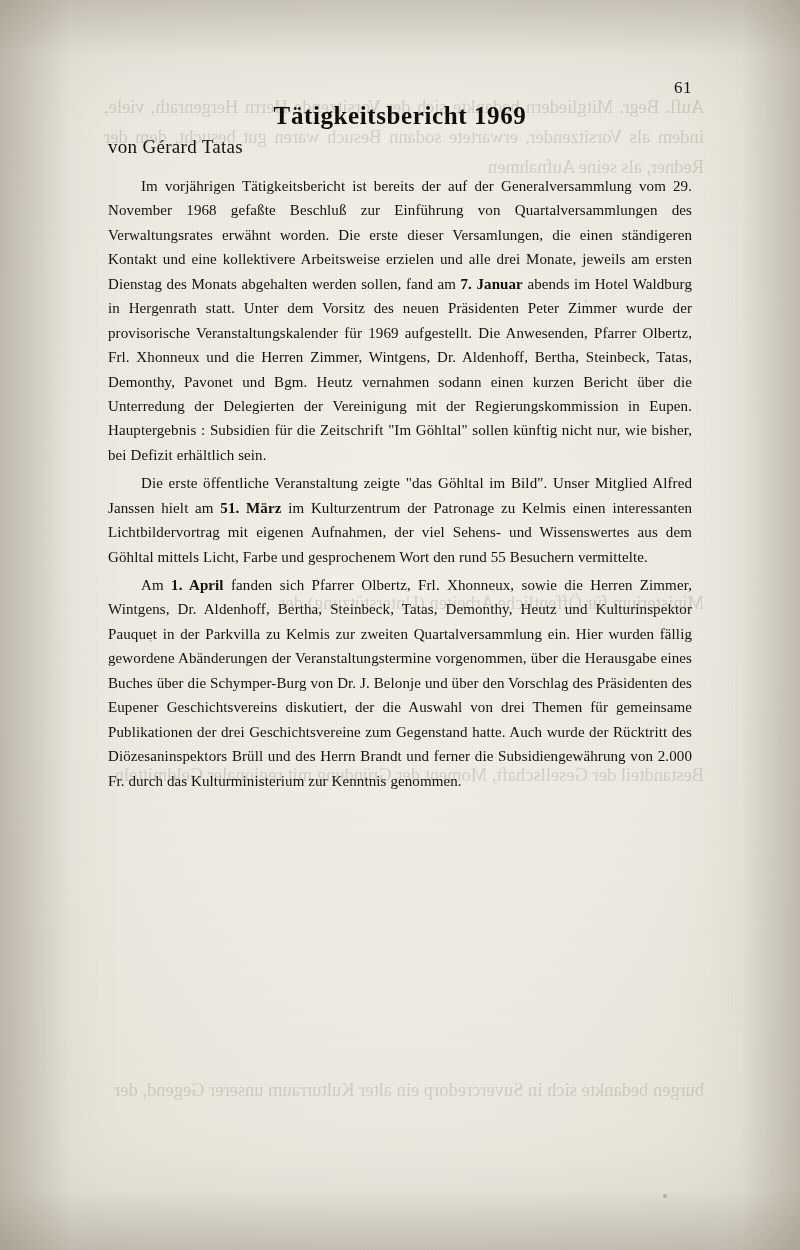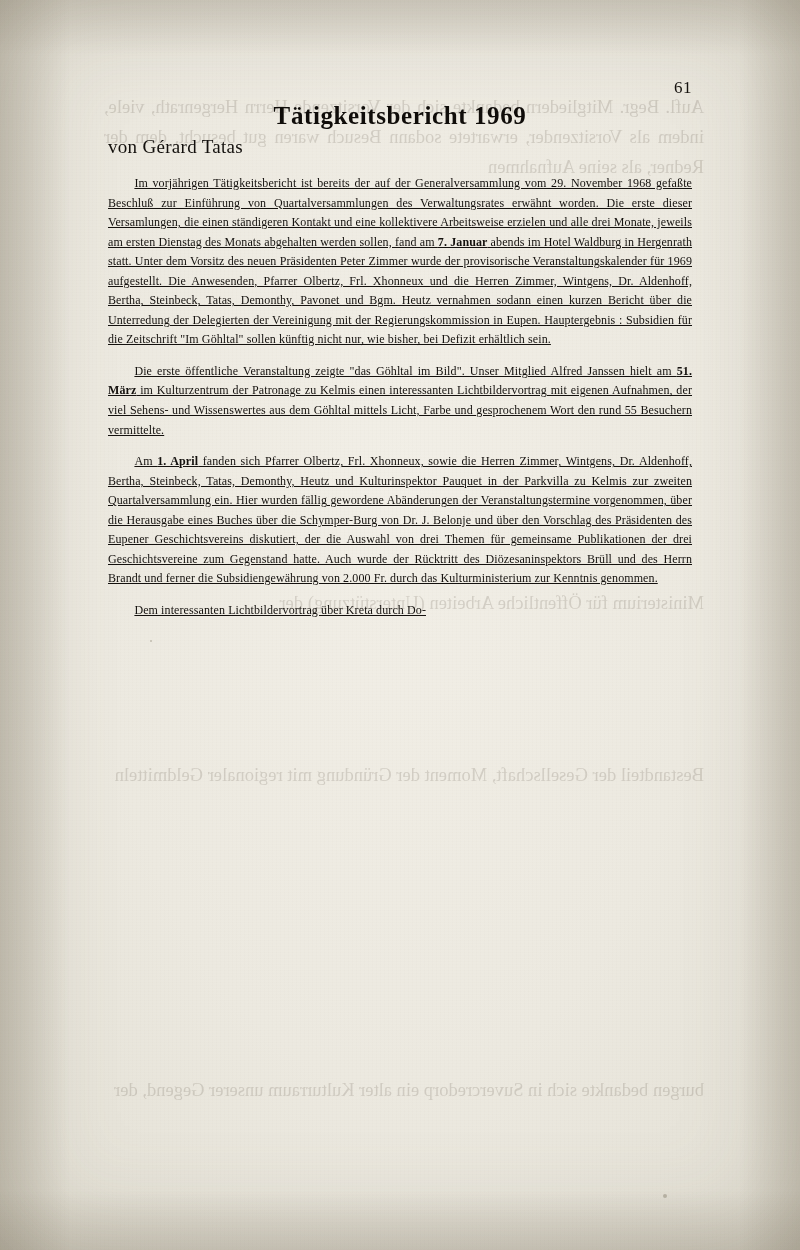--- a/index.html
+++ b/index.html
@@ -58,30 +58,29 @@
     letter-spacing: 0.6px;
     color: #100d0a;
   }
   .byline {
     font-size: 19px;
     margin: 6px 0 16px 0;
     color: #13100d;
     letter-spacing: 0.3px;
   }
   p.body {
-    margin: 12px 0 0.15em 0;
+    margin: 4px 0 0.15em 0;
     text-align: justify;
     text-justify: inter-word;
-    font-size: 12px;
+    font-size: 15px;
     line-height: 1.63;
     color: #14110e;
     text-indent: 2.2em;
     hyphens: manual;
     letter-spacing: 0.1px;
-    text-decoration: underline;
   }
   p.body b { font-weight: bold; }
   
   .ghost {
     position: absolute;
     left: 104px;
     width: 600px;
     color: rgba(60,52,40,0.16);
     font-size: 18.5px;
     line-height: 1.63;
@@ -143,21 +142,20 @@
 
     <div class="folio">61</div>
 
     <h1 class="title">Tätigkeitsbericht  1969</h1>
 
     <div class="byline">von Gérard Tatas</div>
 
     <p class="body">Im vorjährigen Tätigkeitsbericht ist bereits der auf der Generalversammlung vom 29. November 1968 gefaßte Beschluß zur Einführung von Quartalversammlungen des Verwaltungsrates erwähnt worden. Die erste dieser Versamlungen, die einen ständigeren Kontakt und eine kollektivere Arbeitsweise erzielen und alle drei Monate, jeweils am ersten Dienstag des Monats abgehalten werden sollen, fand am <b>7. Januar</b> abends im Hotel Waldburg in Hergenrath statt. Unter dem Vorsitz des neuen Präsidenten Peter Zimmer wurde der provisorische Veranstaltungskalender für 1969 aufgestellt. Die Anwesenden, Pfarrer Olbertz, Frl. Xhonneux und die Herren Zimmer, Wintgens, Dr. Aldenhoff, Bertha, Steinbeck, Tatas, Demonthy, Pavonet und Bgm. Heutz vernahmen sodann einen kurzen Bericht über die Unterredung der Delegierten der Vereinigung mit der Regierungskommission in Eupen. Hauptergebnis : Subsidien für die Zeitschrift "Im Göhltal" sollen künftig nicht nur, wie bisher, bei Defizit erhältlich sein.</p>
     <p class="body">Die erste öffentliche Veranstaltung zeigte "das Göhltal im Bild". Unser Mitglied Alfred Janssen hielt am <b>51. März</b> im Kulturzentrum der Patronage zu Kelmis einen interessanten Lichtbildervortrag mit eigenen Aufnahmen, der viel Sehens- und Wissenswertes aus dem Göhltal mittels Licht, Farbe und gesprochenem Wort den rund 55 Besuchern vermittelte.</p>
     <p class="body">Am <b>1. April</b> fanden sich Pfarrer Olbertz, Frl. Xhonneux, sowie die Herren Zimmer, Wintgens, Dr. Aldenhoff, Bertha, Steinbeck, Tatas, Demonthy, Heutz und Kulturinspektor Pauquet in der Parkvilla zu Kelmis zur zweiten Quartalversammlung ein. Hier wurden fällig gewordene Abänderungen der Veranstaltungstermine vorgenommen, über die Herausgabe eines Buches über die Schymper-Burg von Dr. J. Belonje und über den Vorschlag des Präsidenten des Eupener Geschichtsvereins diskutiert, der die Auswahl von drei Themen für gemeinsame Publikationen der drei Geschichtsvereine zum Gegenstand hatte. Auch wurde der Rücktritt des Diözesaninspektors Brüll und des Herrn Brandt und ferner die Subsidiengewährung von 2.000 Fr. durch das Kulturministerium zur Kenntnis genommen.</p>
-    <p class="body">Dem interessanten Lichtbildervortrag über Kreta durch Do-</p>
 
   </div>
 
   <div class="speck" style="left:663px; top:1194px; width:4px; height:4px;"></div>
   <div class="speck" style="left:150px; top:640px; width:2px; height:2px;"></div>
   <div class="speck" style="left:585px; top:300px; width:2px; height:2px;"></div>
 
   <div class="edge-shadow-left"></div>
   <div class="edge-shadow-right"></div>
   <div class="edge-shadow-top"></div>

